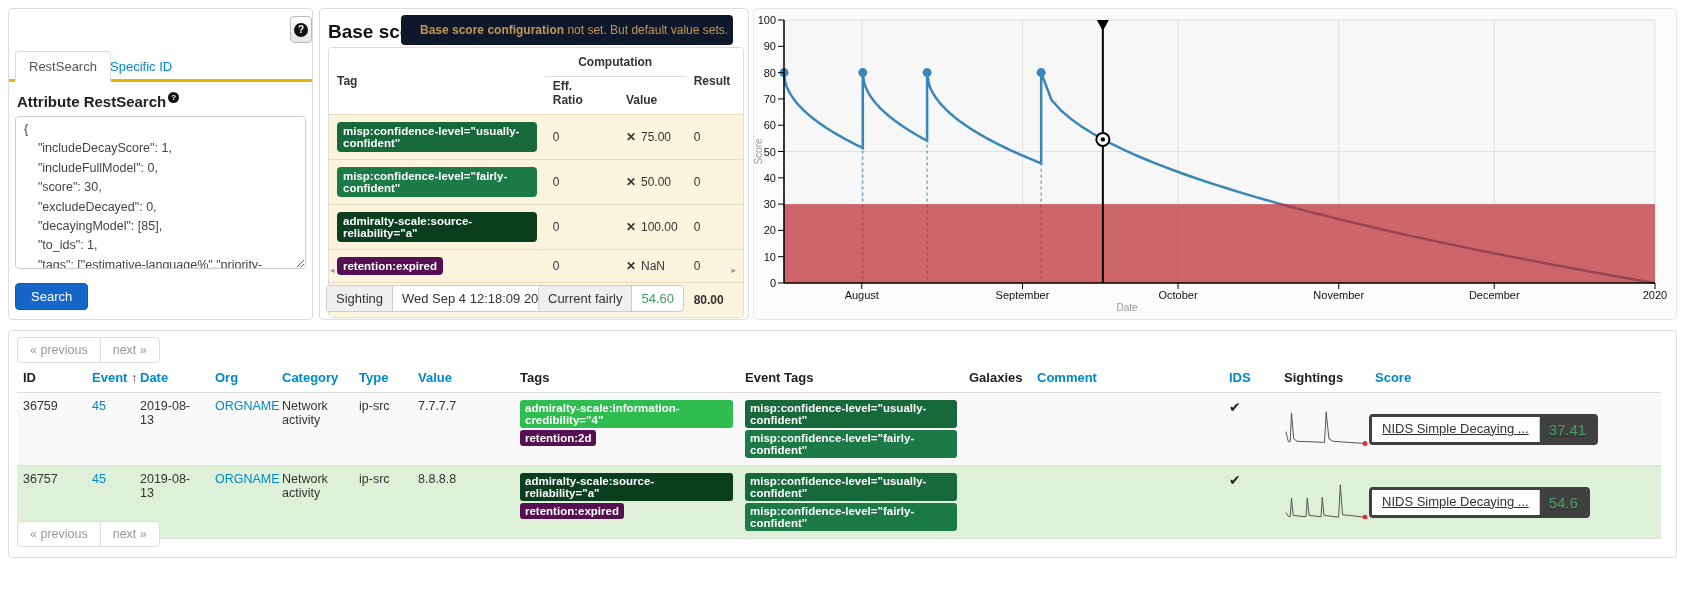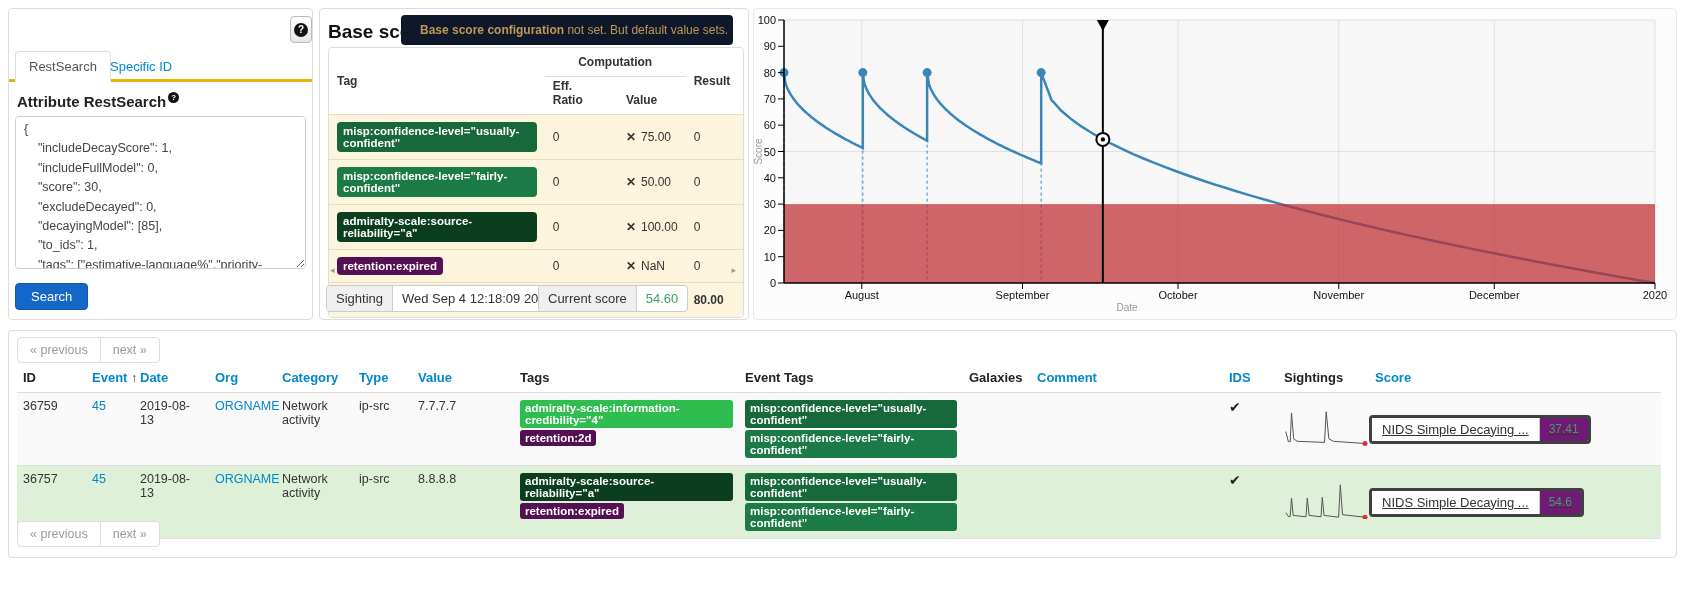--- a/index.html
+++ b/index.html
@@ -75,21 +75,21 @@
   .results td { padding:6px 6px; vertical-align:top; border-bottom:1px solid #ddd; }
   tr.r-plain td { background:#f9f9f9; }
   tr.r-green td { background:#dff0d8; }
   .results td.mid { vertical-align:middle; }
   .row-tag { display:inline-block; padding:2px 5px; border-radius:3px; color:#fff; font-weight:bold;
     font-size:11.5px; margin:1px 0; cursor:pointer; }
   .ids-check { font-size:14px; color:#222; }
   .score-group { display:inline-flex; border:3px solid #404040; border-radius:4px; overflow:hidden;
     background:#fff; white-space:nowrap;text-decoration:underline; }
   .score-model { padding:4px 10px; font-size:13px; color:#333; border-right:1px solid #ccc; background:#fff; cursor:pointer; }
-  .score-val { padding:4px 9px; font-size:12px; background:#701a75; }
+  .score-val { padding:4px 9px; font-size:15px; background:#404040; }
   .results-footer { position:absolute; left:10px; top:163px; font-size:12.5px; color:#222; }
   .sort-arrow { color:#333; }
 </style>
 </head>
 <body>
 
 <div class="root">
 
   <div class="card" style="left:8px; top:8px; width:305px; height:312px;">
     <div class="help-btn">
@@ -180,21 +180,21 @@
       </table>
     </div>
     <span class="scroll-hint" style="left:10px;">◂</span>
     <span class="scroll-hint" style="right:12px;">▸</span>
 
     <div class="pill-group" style="left:6px;justify-content:space-between;">
       <span class="pill-label">Sighting</span>
       <span class="pill-value">Wed Sep 4 12:18:09 2019</span>
     </div>
     <div class="pill-group" style="left:218px;">
-      <span class="pill-label">Current score</span>
+      <span class="pill-label">Current fairly</span>
       <span class="pill-value" style="color: rgb(63, 158, 99);">54.60</span>
     </div>
   </div>
 
   <div class="card chart-card" style="left:753px; top:8px; width:924px; height:312px;">
     <svg width="922" height="310" viewBox="0 0 922 310">
         <rect x="30" y="11" width="871" height="263" fill="#f7f7f7"></rect>
         <line x1="107.76785714285714" y1="11" x2="107.76785714285714" y2="274" stroke="#e1e1e1"></line>
         <line x1="268.48809523809524" y1="11" x2="268.48809523809524" y2="274" stroke="#e1e1e1"></line>
         <line x1="424.0238095238095" y1="11" x2="424.0238095238095" y2="274" stroke="#e1e1e1"></line>

